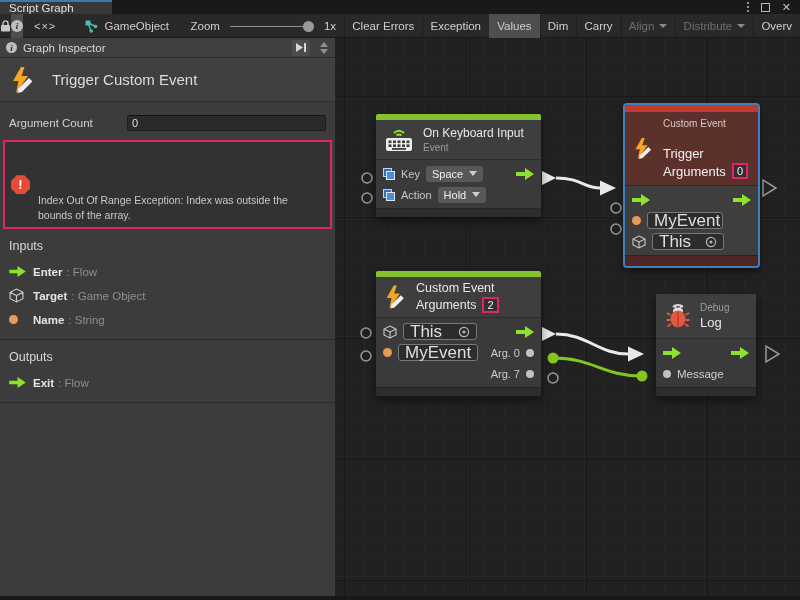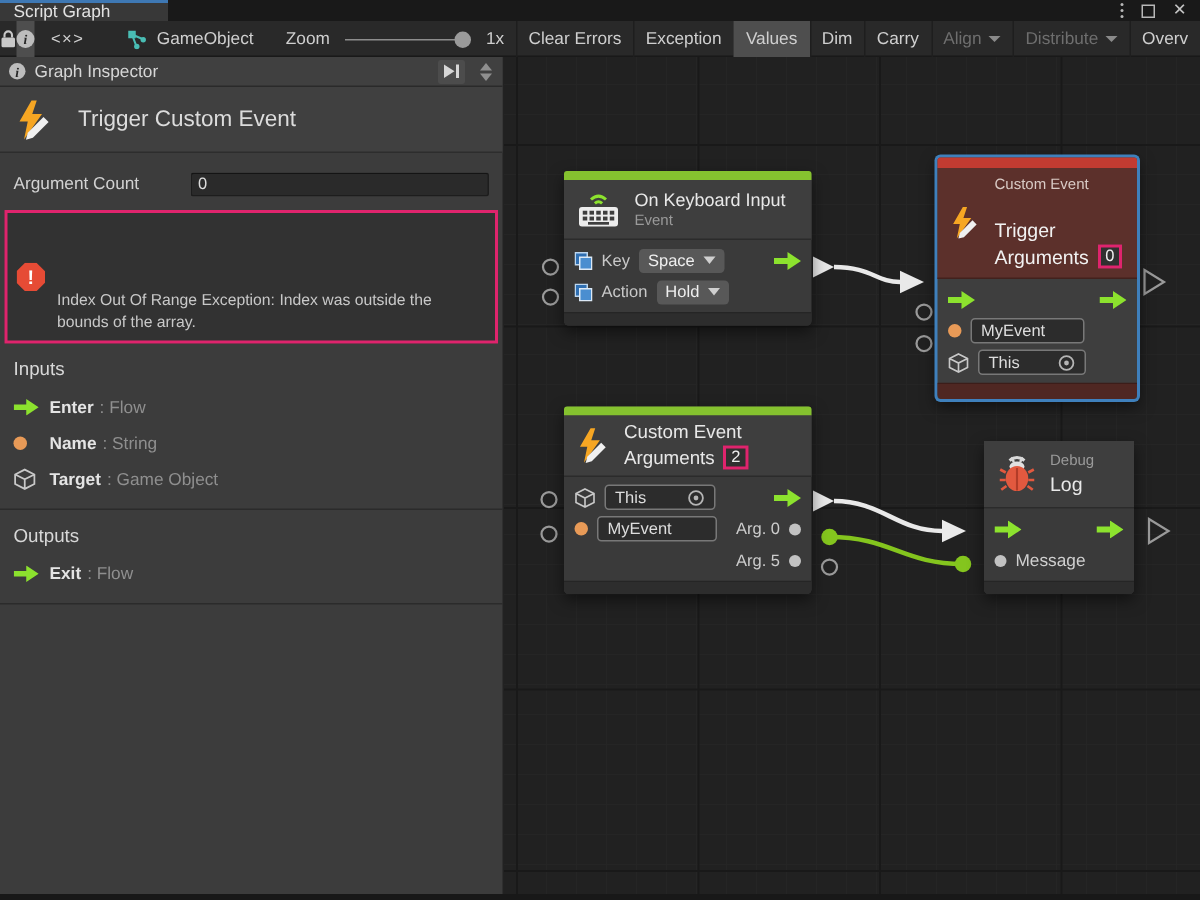--- a/index.html
+++ b/index.html
@@ -117,21 +117,21 @@
   .n-foot { height:9px; background:#2d2d2d; border-top:1px solid #252525; border-radius:0 0 3px 3px; }
   .grow { flex:1; }
 
   .dropdown {
     background:#585858; border-radius:3px; height:16px;
     display:inline-flex; align-items:center; gap:6px; padding:0 6px; color:#efefef; font-size:11px;
   }
   .dd-caret { width:0;height:0;border-left:4px solid transparent;border-right:4px solid transparent;border-top:5px solid #cfcfcf; }
   .n-field {
     background:#2c2c2c; border:1px solid #787878; border-radius:3px; height:17px;
-    display:inline-flex; align-items:center; padding:0 6px; color:#dedede; font-size:11px;
+    display:inline-flex; align-items:center; padding:0 6px; color:#dedede; font-size:17px;
   }
   .dot-orange { width:9px; height:9px; border-radius:50%; background:#e89a57; flex:0 0 9px; }
   .dot-gray { width:8px; height:8px; border-radius:50%; background:#c2c2c2; flex:0 0 8px; }
   .arg-lbl { color:#cccccc; font-size:11px; }
 
   
   .node.trigger { background:#3e3e3e; border:1px solid #3f80bc; box-shadow:0 0 0 1px #3f80bc, 0 4px 10px rgba(0,0,0,.5); }
   .trigger .n-bar { background:#c23b31; height:7px; }
   .trigger .n-head { background:#5c302b; border-bottom-color:#42211d; align-items:center; }
   .trigger .n-foot { background:#4f2722; border-top-color:#3c1d19; height:11px; }
@@ -281,33 +281,33 @@
         <span class="ico">
           <svg width="17" height="11" viewBox="0 0 18 12">
               <path d="M0 4h9V0l9 6-9 6V8H0z" fill="#8ce22e"></path>
             </svg>
         </span>
         <span class="pname">Enter</span>
         <span class="ptype">: Flow</span>
       </div>
       <div class="io-item">
         <span class="ico">
-            <span class="dot-orange"></span>
-          </span>
-        <span class="pname">Name</span>
-        <span class="ptype">: String</span>
-      </div>
-      <div class="io-item">
-        <span class="ico">
           <svg width="15" height="15" viewBox="0 0 14 14">
               <path d="M7 1 L13 4 L13 10 L7 13 L1 10 L1 4 Z M1 4 L7 7 L13 4 M7 7 L7 13" fill="none" stroke="#c8c8c8" stroke-width="1.1"></path>
             </svg>
         </span>
         <span class="pname">Target</span>
         <span class="ptype">: Game Object</span>
+      </div>
+      <div class="io-item">
+        <span class="ico">
+            <span class="dot-orange"></span>
+          </span>
+        <span class="pname">Name</span>
+        <span class="ptype">: String</span>
       </div>
     </div>
     <div class="divider"></div>
 
     <div class="io-section">
       <div class="io-header">Outputs</div>
       <div class="io-item">
         <span class="ico">
           <svg width="17" height="11" viewBox="0 0 18 12">
               <path d="M0 4h9V0l9 6-9 6V8H0z" fill="#8ce22e"></path>
@@ -493,21 +493,21 @@
           <span class="dot-orange"></span>
           <span class="n-field" style="width:80px">
             <span>MyEvent</span>
           </span>
           <span class="grow"></span>
           <span class="arg-lbl">Arg. 0</span>
           <span class="dot-gray"></span>
         </div>
         <div class="n-row">
           <span class="grow"></span>
-          <span class="arg-lbl">Arg. 5</span>
+          <span class="arg-lbl">Arg. 7</span>
           <span class="dot-gray"></span>
         </div>
       </div>
       <div class="n-foot"></div>
     </div>
 
     <div class="node debug" style="left:320px; top:256px; width:100px;">
       <div class="n-head">
         <svg width="24" height="26" viewBox="0 0 24 26">
           <path d="M7 4 q5 -4 10 0" stroke="#d9d9d9" stroke-width="2" fill="none"></path>

